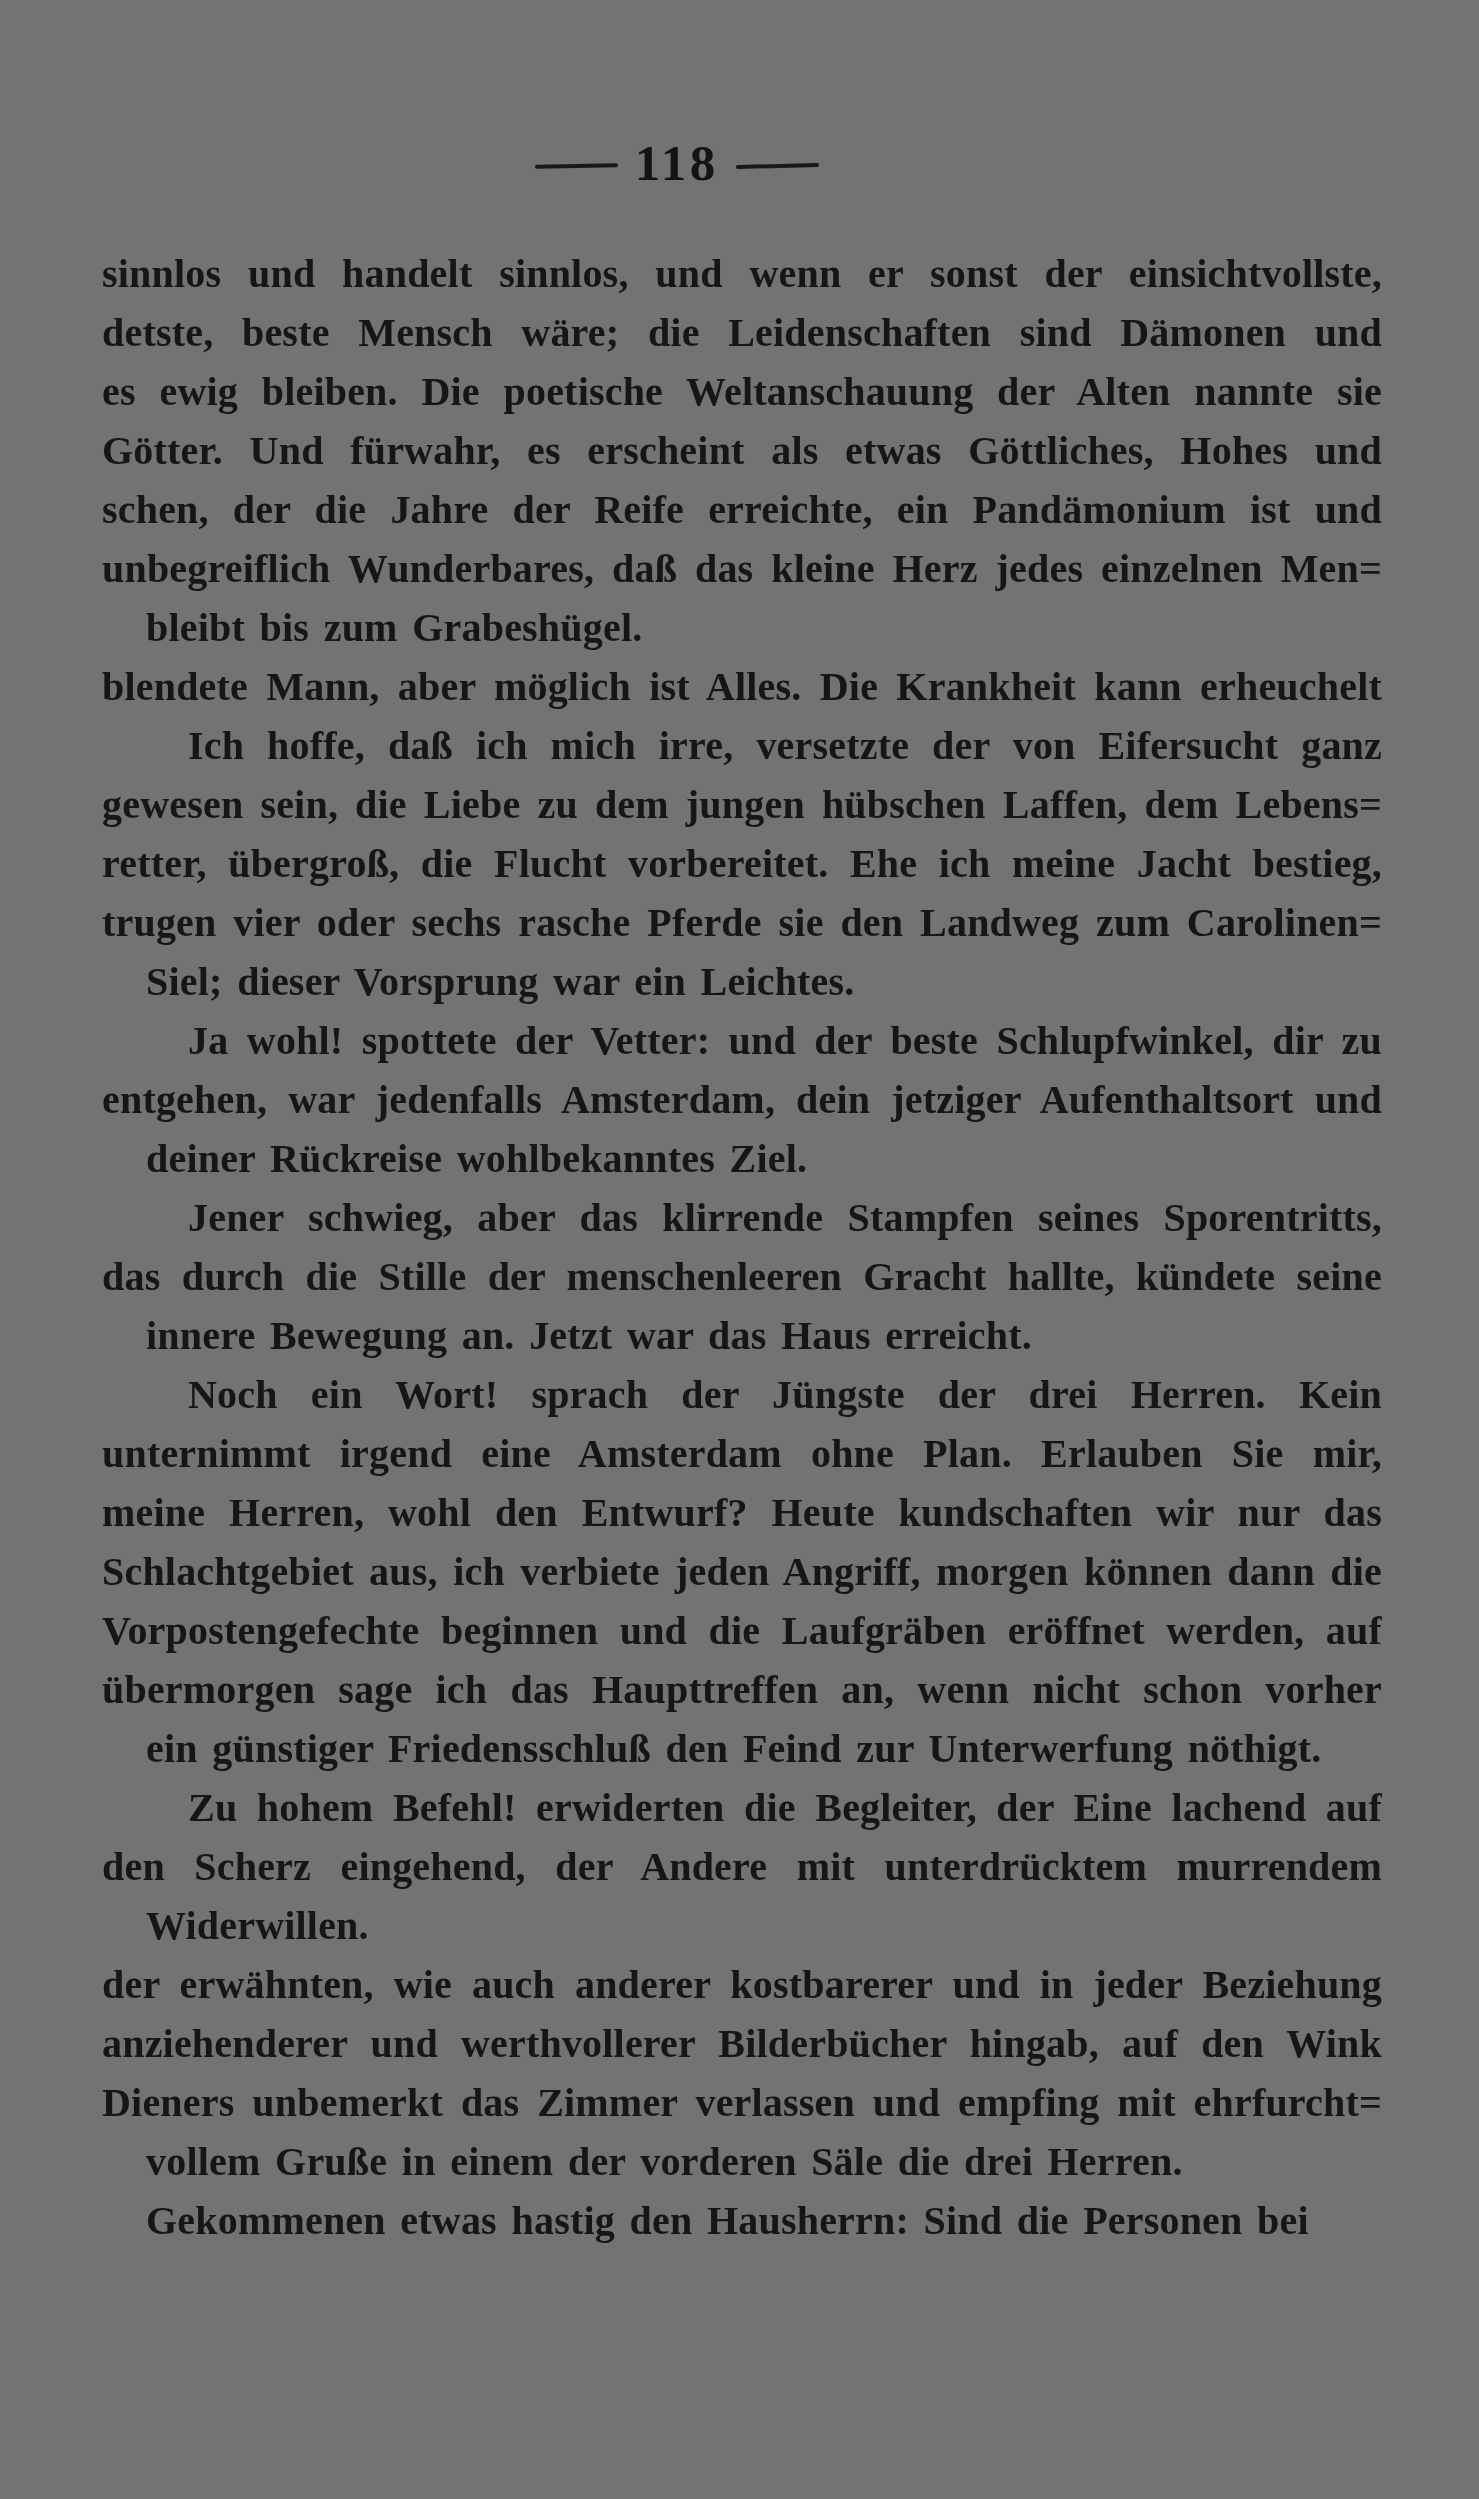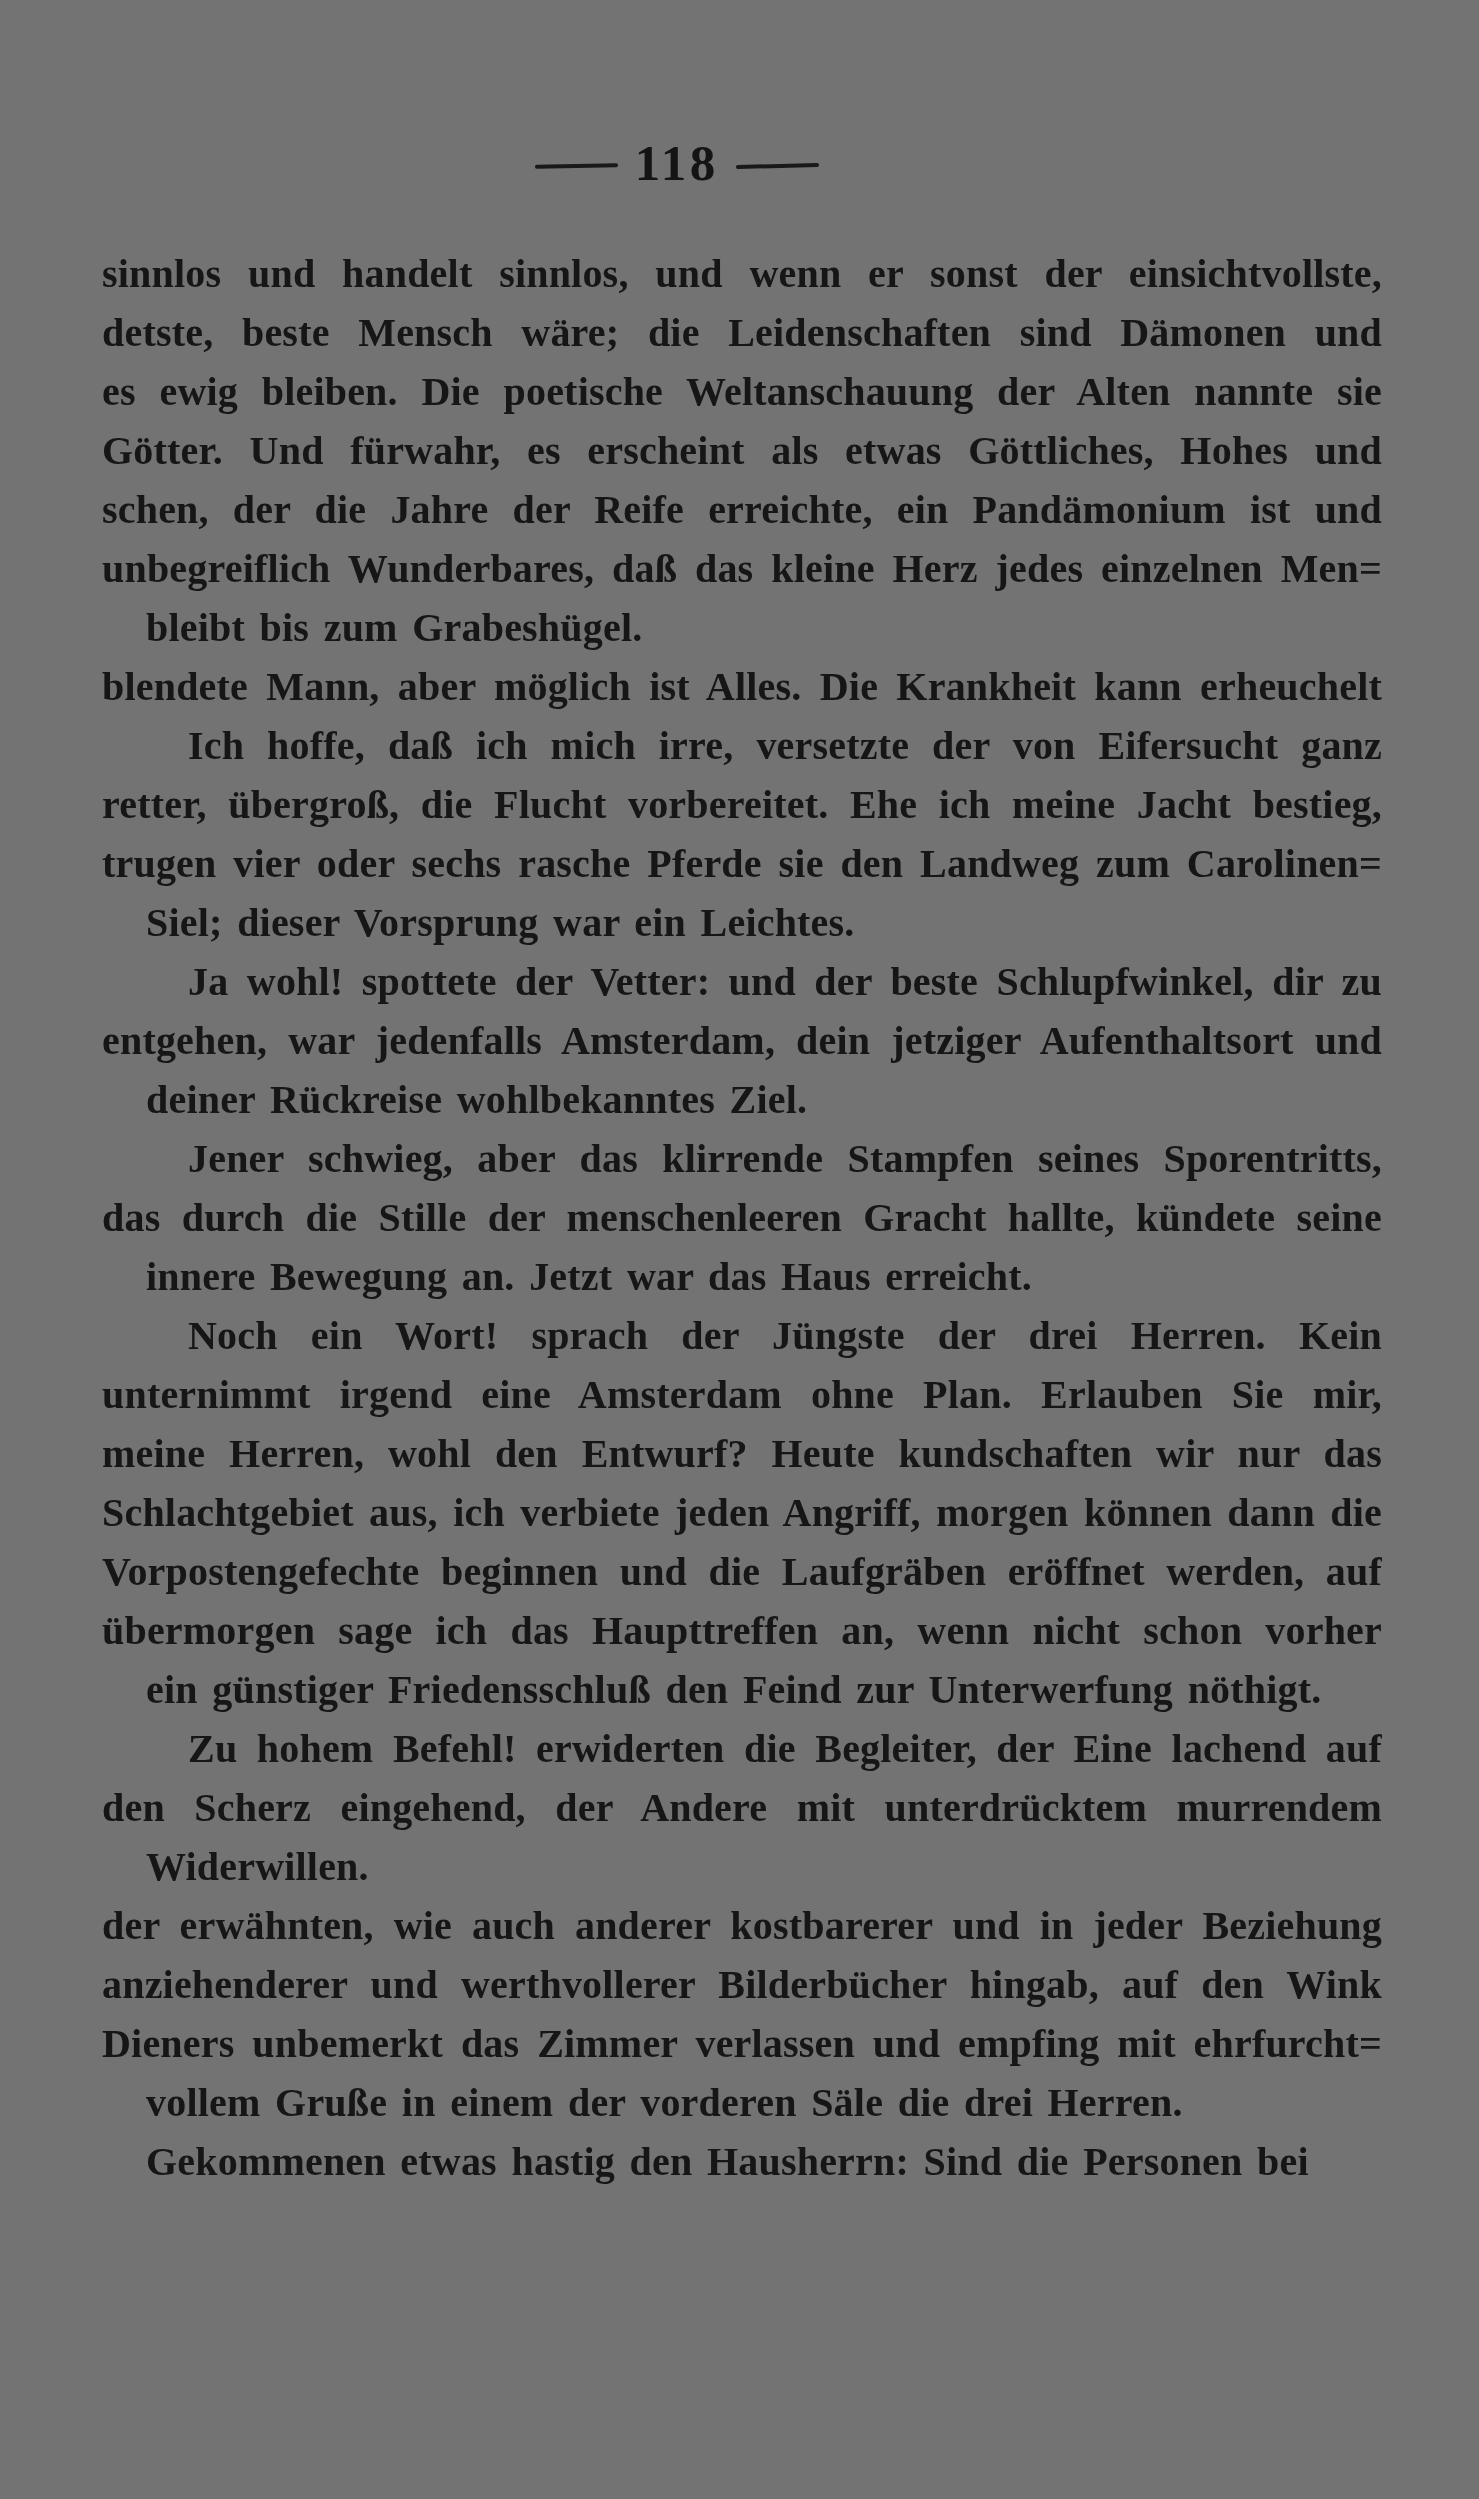--- a/index.html
+++ b/index.html
@@ -84,20 +84,21 @@
   <main class="text-block">
       <div class="line">sinnlos und handelt sinnlos, und wenn er sonst der einsichtvollste, gebil=</div>
       <div class="line">detste, beste Mensch wäre; die Leidenschaften sind Dämonen und werden</div>
       <div class="line">es ewig bleiben. Die poetische Weltanschauung der Alten nannte sie</div>
       <div class="line">Götter. Und fürwahr, es erscheint als etwas Göttliches, Hohes und</div>
       <div class="line">schen, der die Jahre der Reife erreichte, ein Pandämonium ist und</div>
       <div class="line">unbegreiflich Wunderbares, daß das kleine Herz jedes einzelnen Men=</div>
       <div class="line last">bleibt bis zum Grabeshügel.</div>
       <div class="line">blendete Mann, aber möglich ist Alles. Die Krankheit kann erheuchelt</div>
       <div class="line indent">Ich hoffe, daß ich mich irre, versetzte der von Eifersucht ganz ver=</div>
+      <div class="line">gewesen sein, die Liebe zu dem jungen hübschen Laffen, dem Lebens=</div>
       <div class="line">retter, übergroß, die Flucht vorbereitet. Ehe ich meine Jacht bestieg,</div>
       <div class="line">trugen vier oder sechs rasche Pferde sie den Landweg zum Carolinen=</div>
       <div class="line last">Siel; dieser Vorsprung war ein Leichtes.</div>
       <div class="line indent">Ja wohl! spottete der Vetter: und der beste Schlupfwinkel, dir zu</div>
       <div class="line">entgehen, war jedenfalls Amsterdam, dein jetziger Aufenthaltsort und</div>
       <div class="line last">deiner Rückreise wohlbekanntes Ziel.</div>
       <div class="line indent">Jener schwieg, aber das klirrende Stampfen seines Sporentritts,</div>
       <div class="line">das durch die Stille der menschenleeren Gracht hallte, kündete seine</div>
       <div class="line last">innere Bewegung an. Jetzt war das Haus erreicht.</div>
       <div class="line indent">Noch ein Wort! sprach der Jüngste der drei Herren. Kein Feldherr</div>

